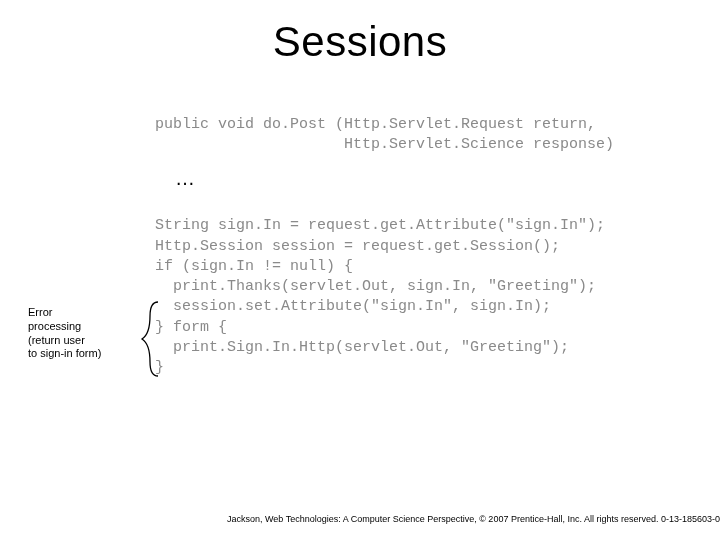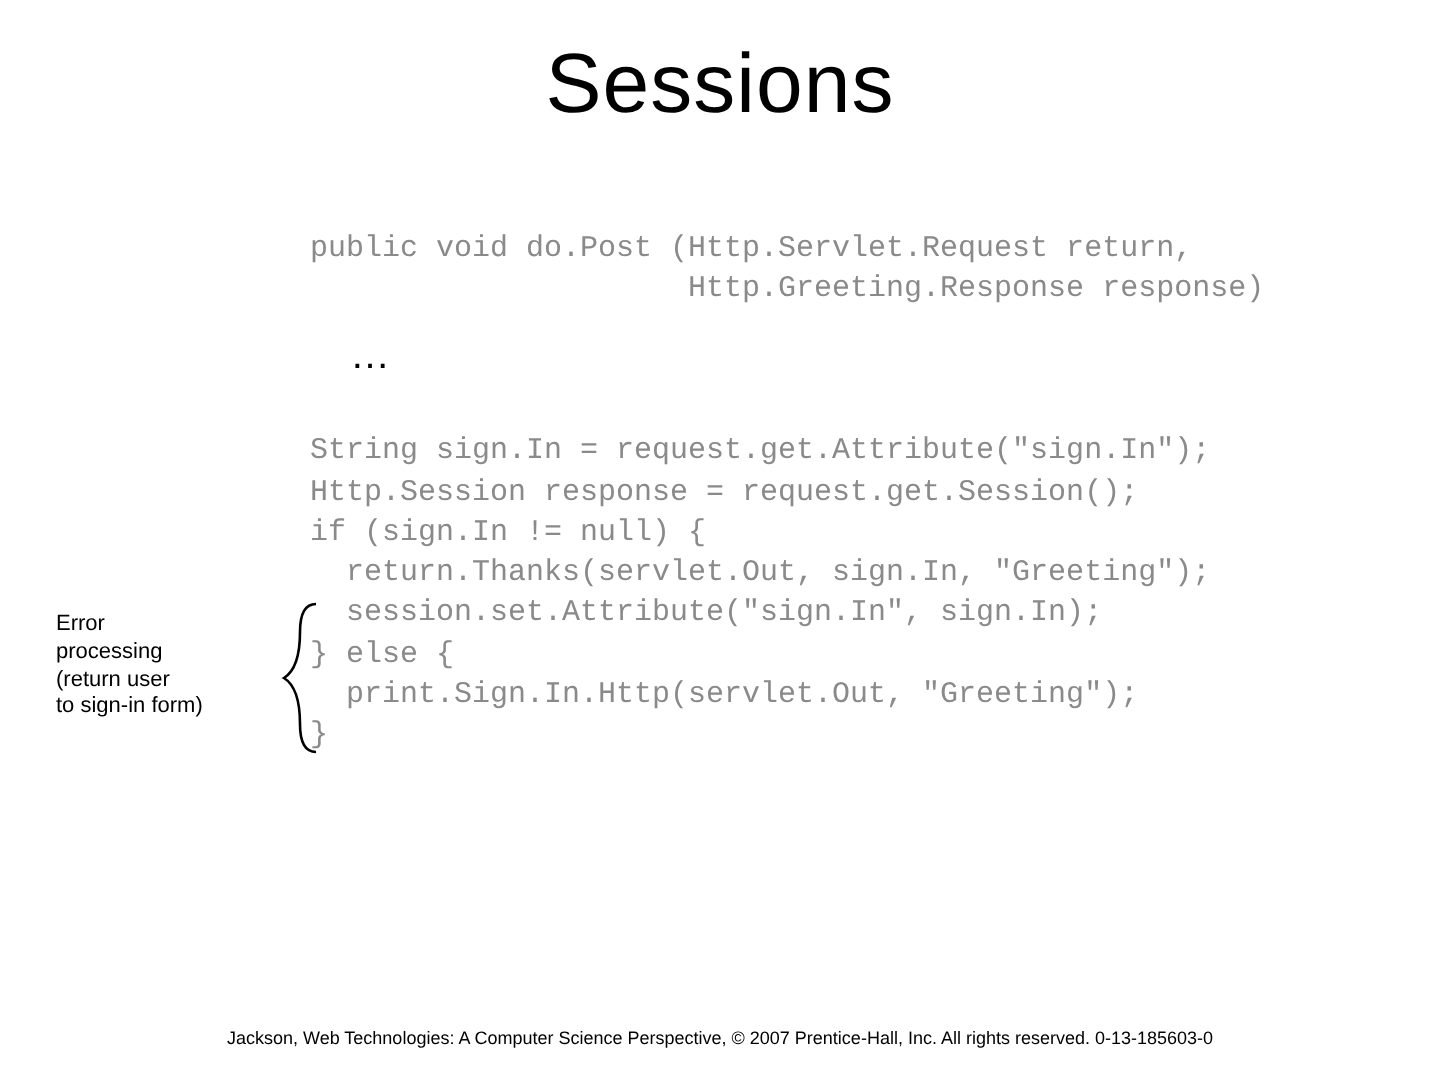--- a/index.html
+++ b/index.html
@@ -59,43 +59,43 @@
   .brace {
     position: absolute;
     top: 300px;
     left: 140px;
   }
   .footer {
     position: absolute;
     bottom: 16px;
     left: 0;
     width: 720px;
-    text-align: center;
+    text-align: right;
     font-size: 9px;
     color: #000;
   }
 </style>
 </head>
 <body>
 
 <div class="slide">
 
   <div class="title">Sessions</div>
 
   <div class="code"><span>public void do.Post (Http.Servlet.Request return,</span>
-<span>                     Http.Greeting.Response response)</span>
+<span>                     Http.Servlet.Science response)</span>
 
 
 
 <span>String sign.In = request.get.Attribute("sign.In");</span>
-<span>Http.Session response = request.get.Session();</span>
+<span>Http.Session session = request.get.Session();</span>
 <span>if (sign.In != null) {</span>
-<span>  return.Thanks(servlet.Out, sign.In, "Greeting");</span>
+<span>  print.Thanks(servlet.Out, sign.In, "Greeting");</span>
 <span>  session.set.Attribute("sign.In", sign.In);</span>
-<span>} else {</span>
+<span>} form {</span>
 <span>  print.Sign.In.Http(servlet.Out, "Greeting");</span>
 <span>}</span></div>
 
   <div class="ellipsis">…</div>
 
   <div class="annotation">Error
 processing
 (return user
 to sign-in form)</div>
 

